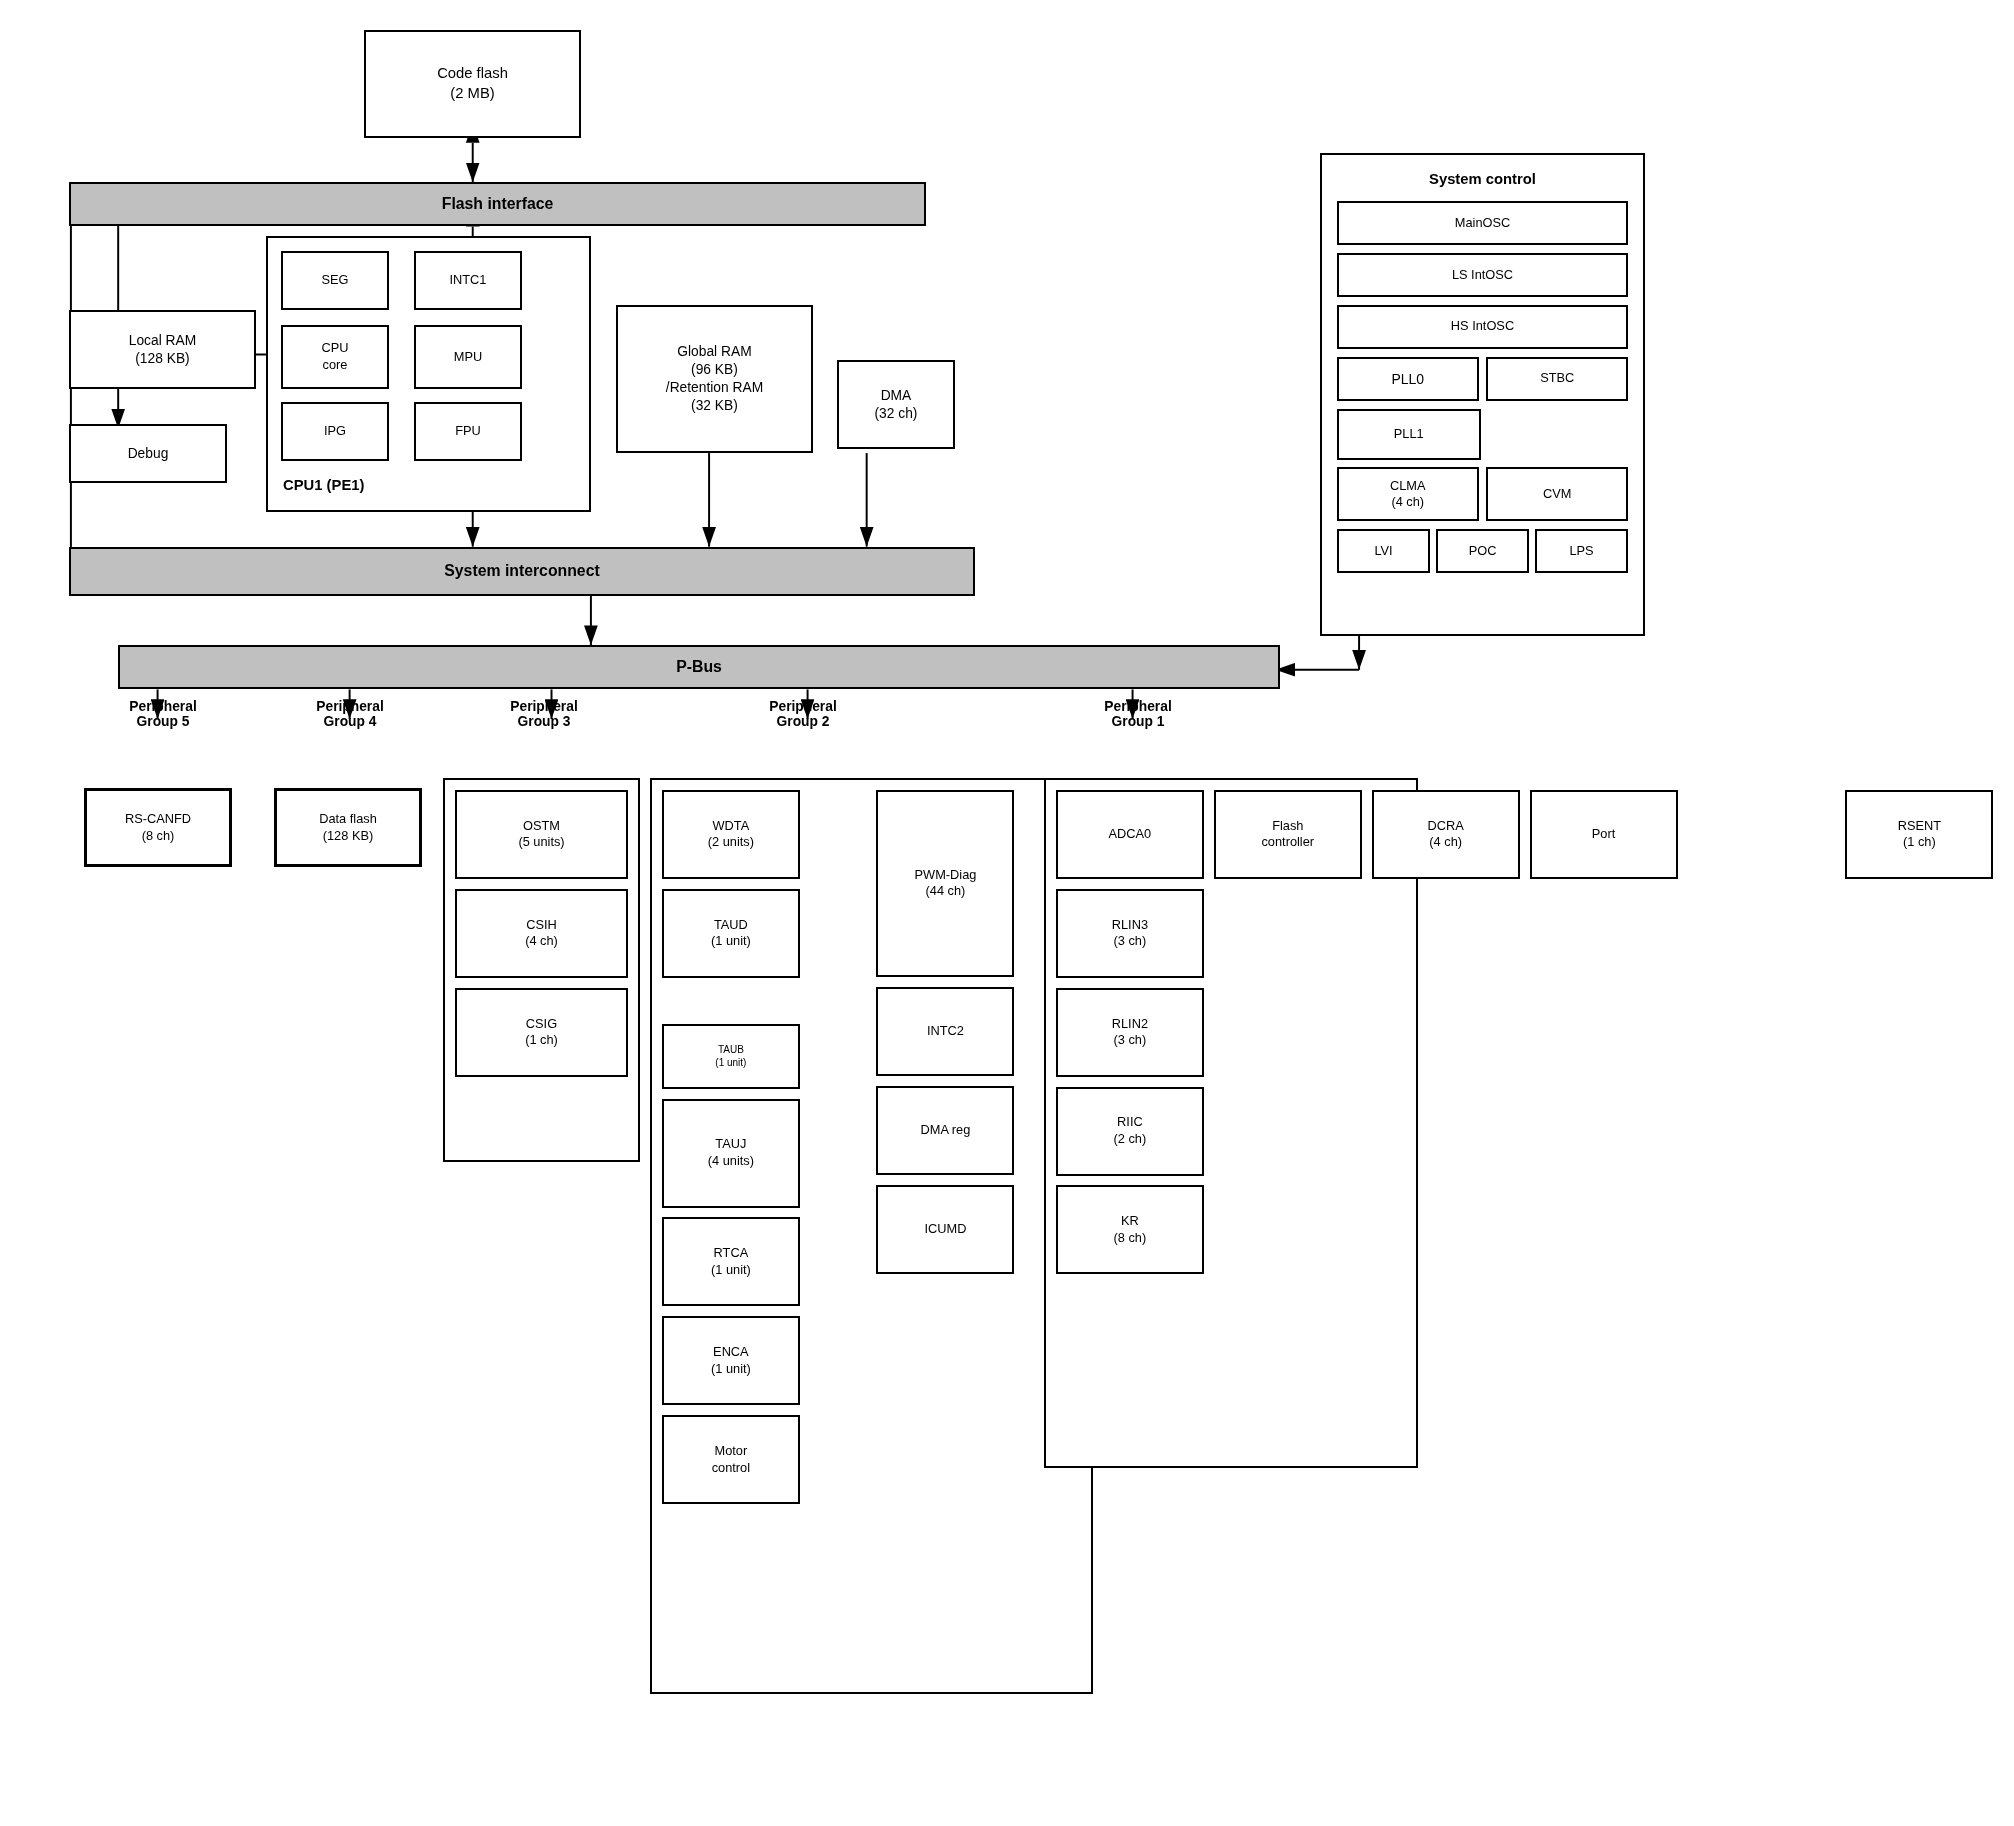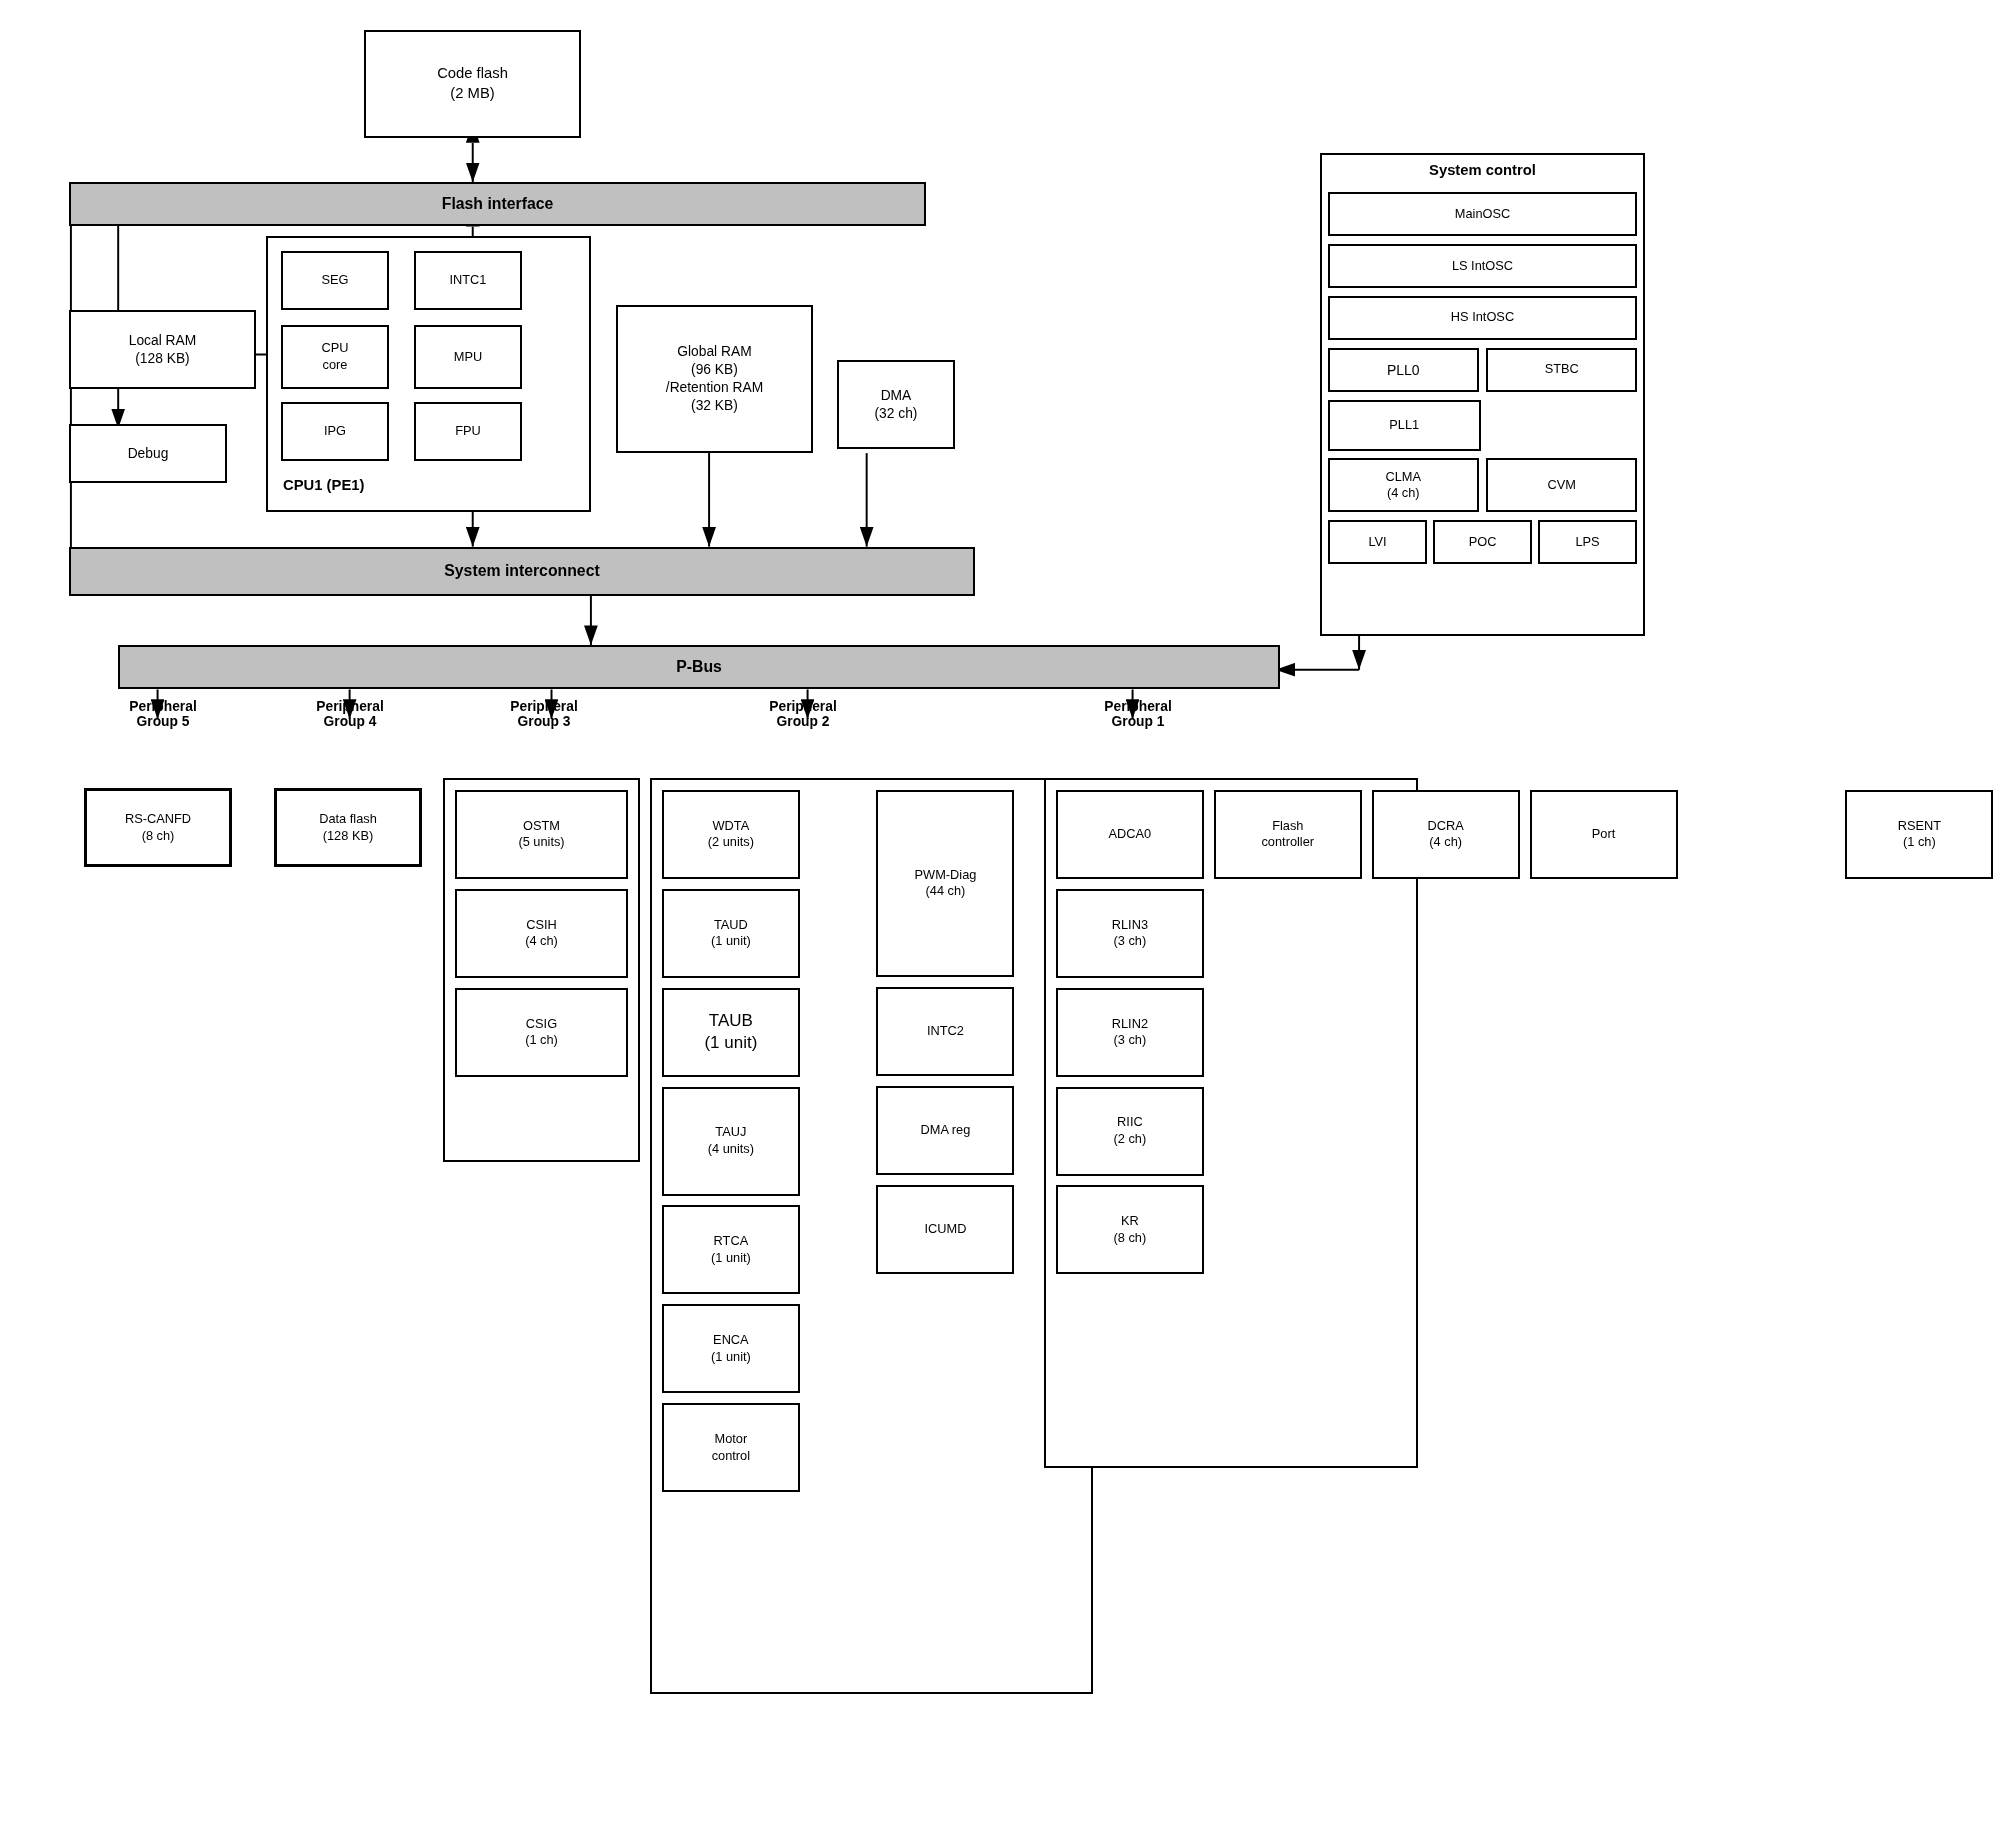--- a/index.html
+++ b/index.html
@@ -226,21 +226,21 @@
 
     <div style="display:flex; flex-direction:column; gap:9.9px; flex:1;">
       <div class="box" style="position:relative; width:138px; height:89px; font-size:12.8px;">
         <span style="white-space:pre-line;">WDTA
 (2 units)</span>
       </div>
       <div class="box" style="position:relative; width:138px; height:89px; font-size:12.8px;">
         <span style="white-space:pre-line;">TAUD
 (1 unit)</span>
       </div>
-      <div class="box" style="position:relative; width:138px; height:89px; font-size:17px;">
+      <div class="box" style="position:relative; width:138px; height:65px; font-size:10px;margin-top:36px;">
         <span style="white-space:pre-line;">TAUB
 (1 unit)</span>
       </div>
       <div class="box" style="position:relative; width:138px; height:109px; font-size:12.8px;">
         <span style="white-space:pre-line;">TAUJ
 (4 units)</span>
       </div>
       <div class="box" style="position:relative; width:138px; height:89px; font-size:12.8px;">
         <span style="white-space:pre-line;">RTCA
 (1 unit)</span>
@@ -314,21 +314,21 @@
         <span>Port</span>
       </div>
       <div style="width:148px; height:89px;"></div>
       <div class="box" style="position:relative; width:148px; height:89px; font-size:12.8px;">
         <span style="white-space:pre-line;">RSENT
 (1 ch)</span>
       </div>
     </div>
   </div>
 
-  <div class="box" style="left:1320px; top:153px; width:325px; height:483px; align-items:flex-start; justify-content:flex-start; padding:6px; flex-direction:column; gap:7.9px;">
+  <div class="box" style="left:1320px; top:153px; width:325px; height:483px; align-items:flex-start; justify-content:flex-start; padding:15px; flex-direction:column; gap:7.9px;">
     <div style="width:100%; text-align:center; font-size:14.8px; font-weight:bold; margin-bottom:3.9px;">
       <span>System control</span>
     </div>
 
     <div class="box" style="position:relative; width:100%; height:44px; font-size:12.8px;">
       <span>MainOSC</span>
     </div>
 
     <div class="box" style="position:relative; width:100%; height:44px; font-size:12.8px;">
       <span>LS IntOSC</span>

